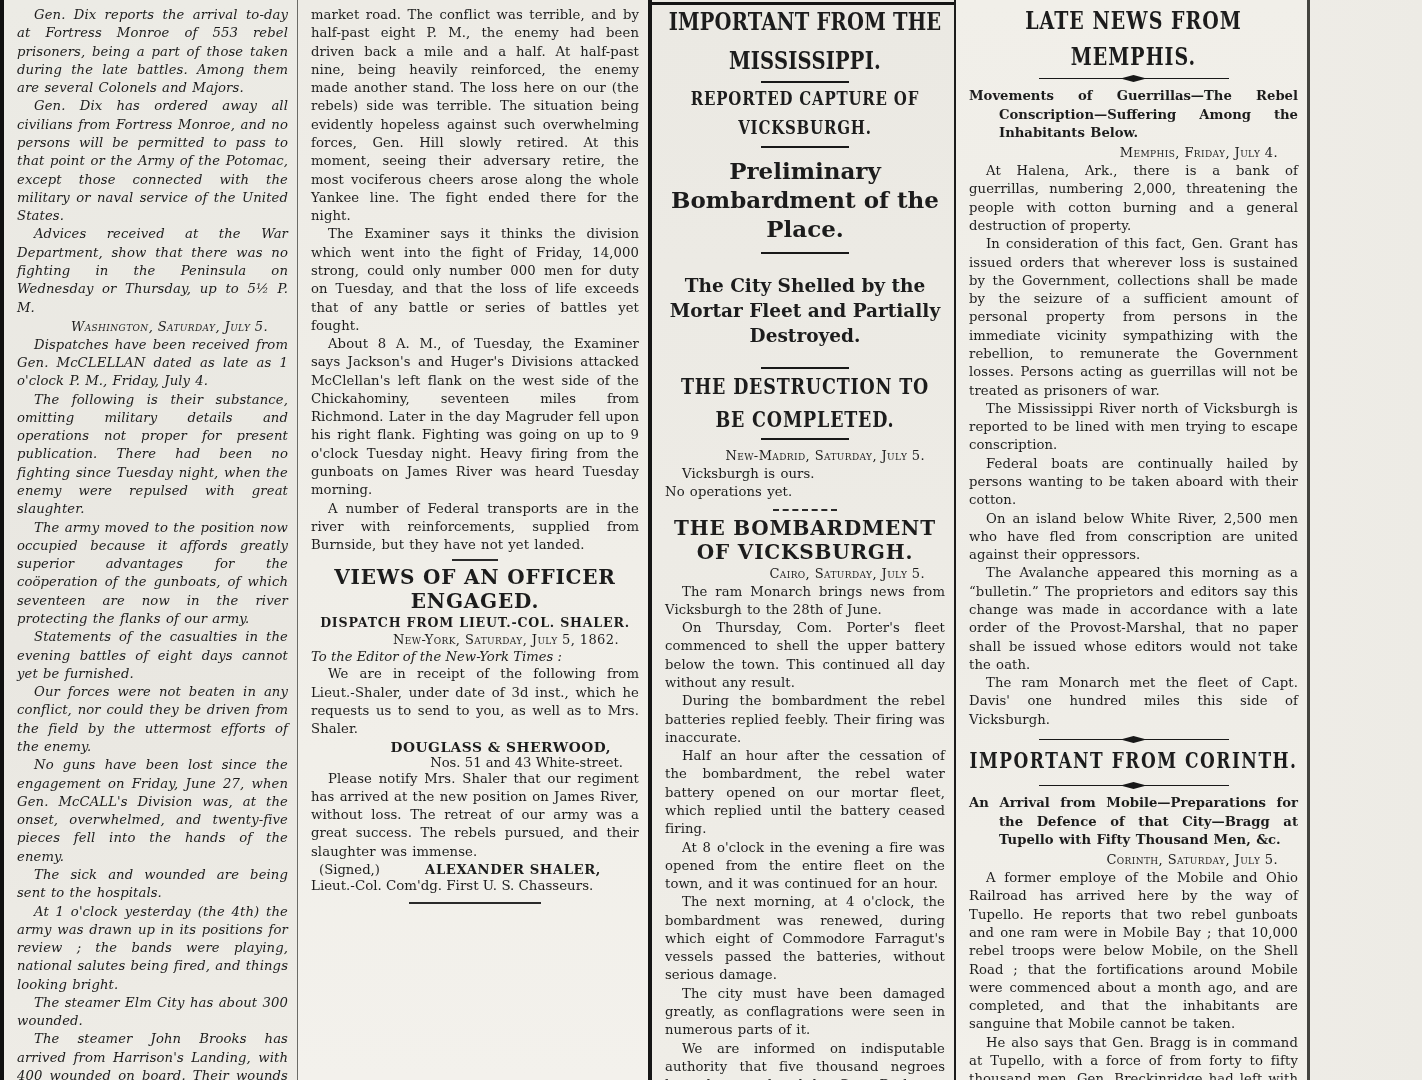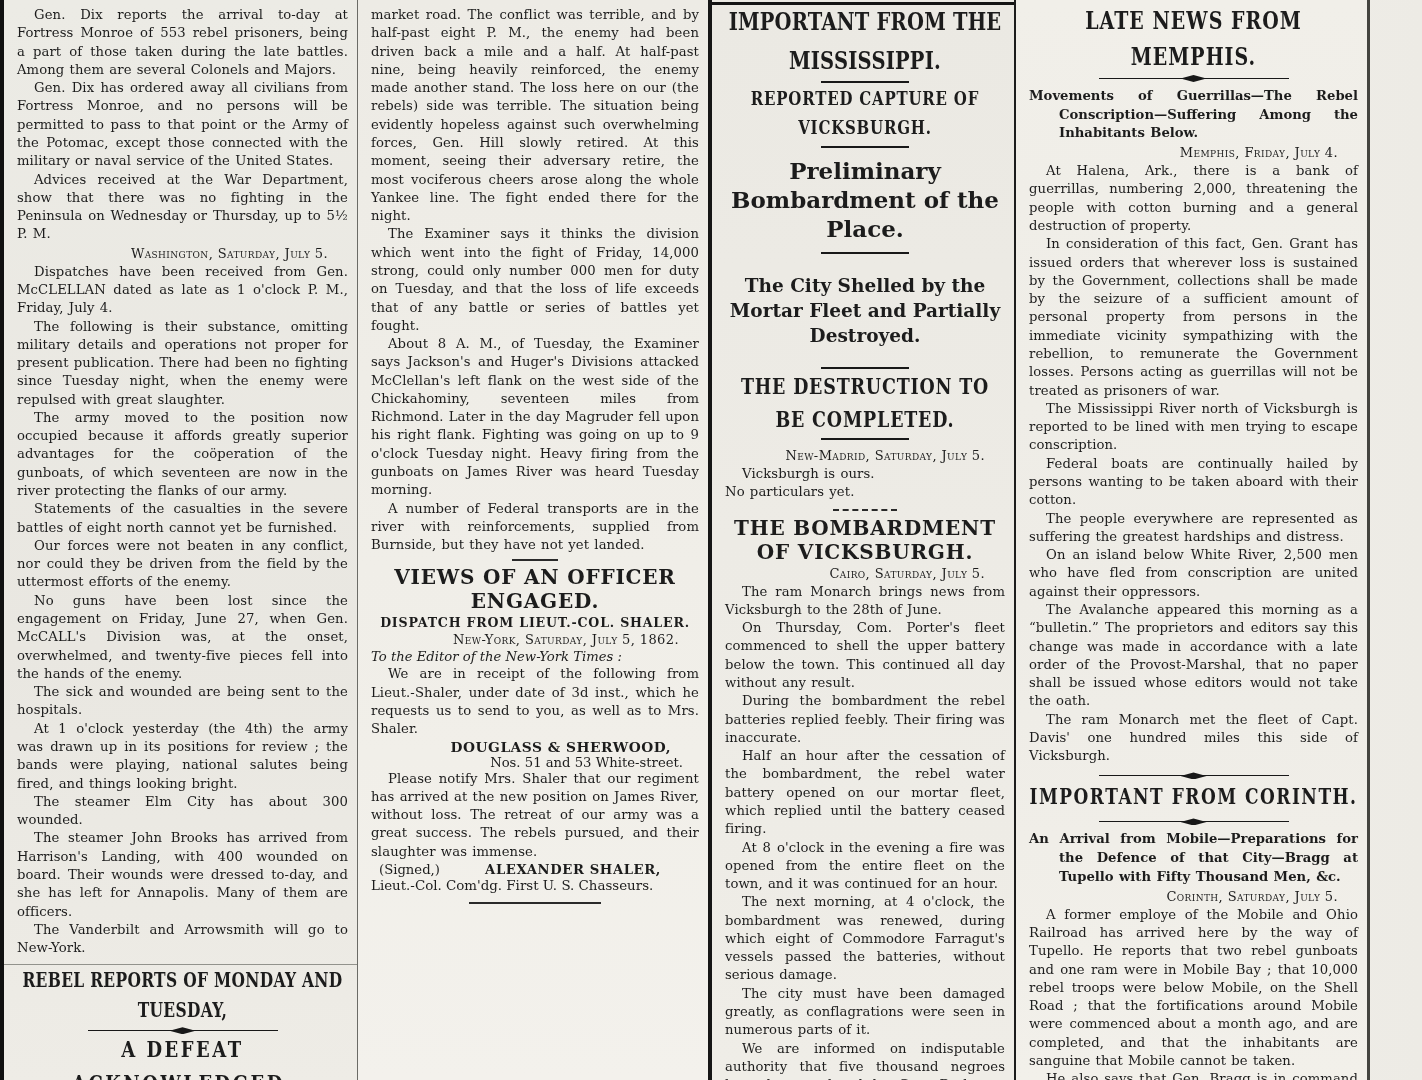--- a/index.html
+++ b/index.html
@@ -8,22 +8,22 @@
     width:1422px; height:1080px; overflow:hidden;
     background:#e7e5df;
     font-family:"DejaVu Serif", serif;
     color:#1c1c1c;
   }
   .page {
     display:flex; width:1422px; height:1080px;
     background:linear-gradient(90deg,#eae8e2 0,#edebe6 28%,#eae8e2 52%,#f0eee9 76%,#edebe5 100%);
   }
   .col { overflow:hidden; height:1080px; padding:6px 9px 0 13px; }
-  .col1 { width:358px; border-left:4px solid #101010; border-right:1px solid #6b6b66;
-          background:linear-gradient(180deg,#ecebe5 0,#e9e7e1 60%,#eeece6 100%); }
+  .col1 { width:298px; border-left:4px solid #101010; border-right:1px solid #6b6b66;
+          background:linear-gradient(180deg,#ecebe5 0,#e9e7e1 60%,#eeece6 100%);font-style:italic; }
   .col2 { width:354px; border-right:4px solid #161616;
           background:linear-gradient(180deg,#edebe5 0,#f1efe9 70%,#f3f1ec 100%); }
   .col3 { width:304px; border-right:2px solid #1c1c1c; position:relative;
           background:linear-gradient(180deg,#ebe9e3 0,#edebe5 50%,#efede7 100%); padding-top:10px; }
   .col3::before { content:""; position:absolute; top:2px; left:0; right:0; height:3px; background:#141414; }
   .col4 { width:354px; border-right:3px solid #44443f;
           background:linear-gradient(180deg,#f1efe9 0,#eeece6 55%,#f2f0ea 100%); }
 
   .p {
     margin:0; font-size:13.2px; line-height:1.385;
@@ -87,21 +87,21 @@
 <div class="page">
 
   <div class="col col1">
     <p class="p">Gen. Dix reports the arrival to-day at Fortress Monroe of 553 rebel prisoners, being a part of those taken during the late battles.  Among them are several Colonels and Majors.</p>
     <p class="p">Gen. Dix has ordered away all civilians from Fortress Monroe, and no persons will be permitted to pass to that point or the Army of the Potomac, except those connected with the military or naval service of the United States.</p>
     <p class="p">Advices received at the War Department, show that there was no fighting in the Peninsula on Wednesday or Thursday, up to 5½ P. M.</p>
     <p class="dateline">Washington, Saturday, July 5.</p>
     <p class="p">Dispatches have been received from Gen. McCLELLAN dated as late as 1 o'clock P. M., Friday, July 4.</p>
     <p class="p">The following is their substance, omitting military details and operations not proper for present publication.  There had been no fighting since Tuesday night, when the enemy were repulsed with great slaughter.</p>
     <p class="p">The army moved to the position now occupied because it affords greatly superior advantages for the coöperation of the gunboats, of which seventeen are now in the river protecting the flanks of our army.</p>
-    <p class="p">Statements of the casualties in the severe battles of eight north cannot yet be furnished.</p>
+    <p class="p">Statements of the casualties in the evening battles of eight days cannot yet be furnished.</p>
     <p class="p">Our forces were not beaten in any conflict, nor could they be driven from the field by the uttermost efforts of the enemy.</p>
     <p class="p">No guns have been lost since the engagement on Friday, June 27, when Gen. McCALL's Division was, at the onset, overwhelmed, and twenty-five pieces fell into the hands of the enemy.</p>
     <p class="p">The sick and wounded are being sent to the hospitals.</p>
     <p class="p">At 1 o'clock yesterday (the 4th) the army was drawn up in its positions for review ; the bands were playing, national salutes being fired, and things looking bright.</p>
     <p class="p">The steamer Elm City has about 300 wounded.</p>
     <p class="p">The steamer John Brooks has arrived from Harrison's Landing, with 400 wounded on board.  Their wounds were dressed to-day, and she has left for Annapolis.  Many of them are officers.</p>
     <p class="p">The Vanderbilt and Arrowsmith will go to New-York.</p>
     <div class="hairline"></div>
     <h2 class="h-cond c1h0">REBEL REPORTS OF MONDAY AND TUESDAY,</h2>
     <div class="rule-arrow"></div>
@@ -114,21 +114,21 @@
     <p class="p">The Examiner says it thinks the division which went into the fight of Friday, 14,000 strong, could only number 000 men for duty on Tuesday, and that the loss of life exceeds that of any battle or series of battles yet fought.</p>
     <p class="p">About 8 A. M., of Tuesday, the Examiner says Jackson's and Huger's Divisions attacked McClellan's left flank on the west side of the Chickahominy, seventeen miles from Richmond.  Later in the day Magruder fell upon his right flank.  Fighting was going on up to 9 o'clock Tuesday night.  Heavy firing from the gunboats on James River was heard Tuesday morning.</p>
     <p class="p">A number of Federal transports are in the river with reinforcements, supplied from Burnside, but they have not yet landed.</p>
     <div class="rule-tiny"></div>
     <h3 class="subhead">VIEWS OF AN OFFICER ENGAGED.</h3>
     <h4 class="subsmall">DISPATCH FROM LIEUT.-COL. SHALER.</h4>
     <p class="dateline">New-York, Saturday, July 5, 1862.</p>
     <p class="editor-line">To the Editor of the New-York Times :</p>
     <p class="p">We are in receipt of the following from Lieut.-Shaler, under date of 3d inst., which he requests us to send to you, as well as to Mrs. Shaler.</p>
     <p class="sig-right">DOUGLASS &amp; SHERWOOD,</p>
-    <p class="sig-right2">Nos. 51 and 53 White-street.</p>
+    <p class="sig-right2">Nos. 51 and 43 White-street.</p>
     <p class="p">Please notify Mrs. Shaler that our regiment has arrived at the new position on James River, without loss.  The retreat of our army was a great success. The rebels pursued, and their slaughter was immense.</p>
     <div class="signed-row">
       <span>(Signed,)</span>
       <span class="signed-name">ALEXANDER SHALER,</span>
     </div>
     <p class="sig-center">Lieut.-Col. Com'dg. First U. S. Chasseurs.</p>
     <div class="rule-end"></div>
   </div>
 
   <div class="col col3">
@@ -137,21 +137,21 @@
     <h2 class="h-cond c3h1">REPORTED CAPTURE OF VICKSBURGH.</h2>
     <div class="rule-bar"></div>
     <h2 class="h-serif-lg">Preliminary Bombardment of the Place.</h2>
     <div class="rule-bar"></div>
     <h3 class="h-serif-md">The City Shelled by the Mortar Fleet and Partially Destroyed.</h3>
     <div class="rule-bar"></div>
     <h2 class="h-cond c3h4">THE DESTRUCTION TO BE COMPLETED.</h2>
     <div class="rule-bar"></div>
     <p class="dateline">New-Madrid, Saturday, July 5.</p>
     <p class="p">Vicksburgh is ours.</p>
-    <p class="p noind">No particulars yet.</p>
+    <p class="p noind">No operations yet.</p>
     <div class="rule-dash"></div>
     <h3 class="subhead">THE BOMBARDMENT OF VICKSBURGH.</h3>
     <p class="dateline">Cairo, Saturday, July 5.</p>
     <p class="p">The ram Monarch brings news from Vicksburgh to the 28th of June.</p>
     <p class="p">On Thursday, Com. Porter's fleet commenced to shell the upper battery below the town.  This continued all day without any result.</p>
     <p class="p">During the bombardment the rebel batteries replied feebly.  Their firing was inaccurate.</p>
     <p class="p">Half an hour after the cessation of the bombardment, the rebel water battery opened on our mortar fleet, which replied until the battery ceased firing.</p>
     <p class="p">At 8 o'clock in the evening a fire was opened from the entire fleet on the town, and it was continued for an hour.</p>
     <p class="p">The next morning, at 4 o'clock, the bombardment was renewed, during which eight of Commodore Farragut's vessels passed the batteries, without serious damage.</p>
     <p class="p">The city must have been damaged greatly, as conflagrations were seen in numerous parts of it.</p>
@@ -161,21 +161,20 @@
 
   <div class="col col4">
     <h1 class="h-cond c4h0">LATE NEWS FROM MEMPHIS.</h1>
     <div class="rule-arrow"></div>
     <p class="deck">Movements of Guerrillas—The Rebel Conscription—Suffering Among the Inhabitants Below.</p>
     <p class="dateline">Memphis, Friday, July 4.</p>
     <p class="p">At Halena, Ark., there is a bank of guerrillas, numbering 2,000, threatening the people with cotton burning and a general destruction of property.</p>
     <p class="p">In consideration of this fact, Gen. Grant has issued orders that wherever loss is sustained by the Government, collections shall be made by the seizure of a sufficient amount of personal property from persons in the immediate vicinity sympathizing with the rebellion, to remunerate the Government losses.  Persons acting as guerrillas will not be treated as prisoners of war.</p>
     <p class="p">The Mississippi River north of Vicksburgh is reported to be lined with men trying to escape conscription.</p>
     <p class="p">Federal boats are continually hailed by persons wanting to be taken aboard with their cotton.</p>
-    <p class="p">The people everywhere are represented as suffering the greatest hardships and distress.</p>
     <p class="p">On an island below White River, 2,500 men who have fled from conscription are united against their oppressors.</p>
     <p class="p">The Avalanche appeared this morning as a “bulletin.”  The proprietors and editors say this change was made in accordance with a late order of the Provost-Marshal, that no paper shall be issued whose editors would not take the oath.</p>
     <p class="p">The ram Monarch met the fleet of Capt. Davis' one hundred miles this side of Vicksburgh.</p>
     <div class="rule-arrow"></div>
     <h2 class="h-cond c4h1">IMPORTANT FROM CORINTH.</h2>
     <div class="rule-arrow"></div>
     <p class="deck">An Arrival from Mobile—Preparations for the Defence of that City—Bragg at Tupello with Fifty Thousand Men, &amp;c.</p>
     <p class="dateline">Corinth, Saturday, July 5.</p>
     <p class="p">A former employe of the Mobile and Ohio Railroad has arrived here by the way of Tupello.  He reports that two rebel gunboats and one ram were in Mobile Bay ; that 10,000 rebel troops were below Mobile, on the Shell Road ; that the fortifications around Mobile were commenced about a month ago, and are completed, and that the inhabitants are sanguine that Mobile cannot be taken.</p>
     <p class="p">He also says that Gen. Bragg is in command at Tupello, with a force of from forty to fifty thousand men.  Gen. Breckinridge had left with a force of thirty thousand.  All the rebel troops were short of clothing and provisions.  Bacon was served twice a week to them.  They had no coffee and no salt.</p>

